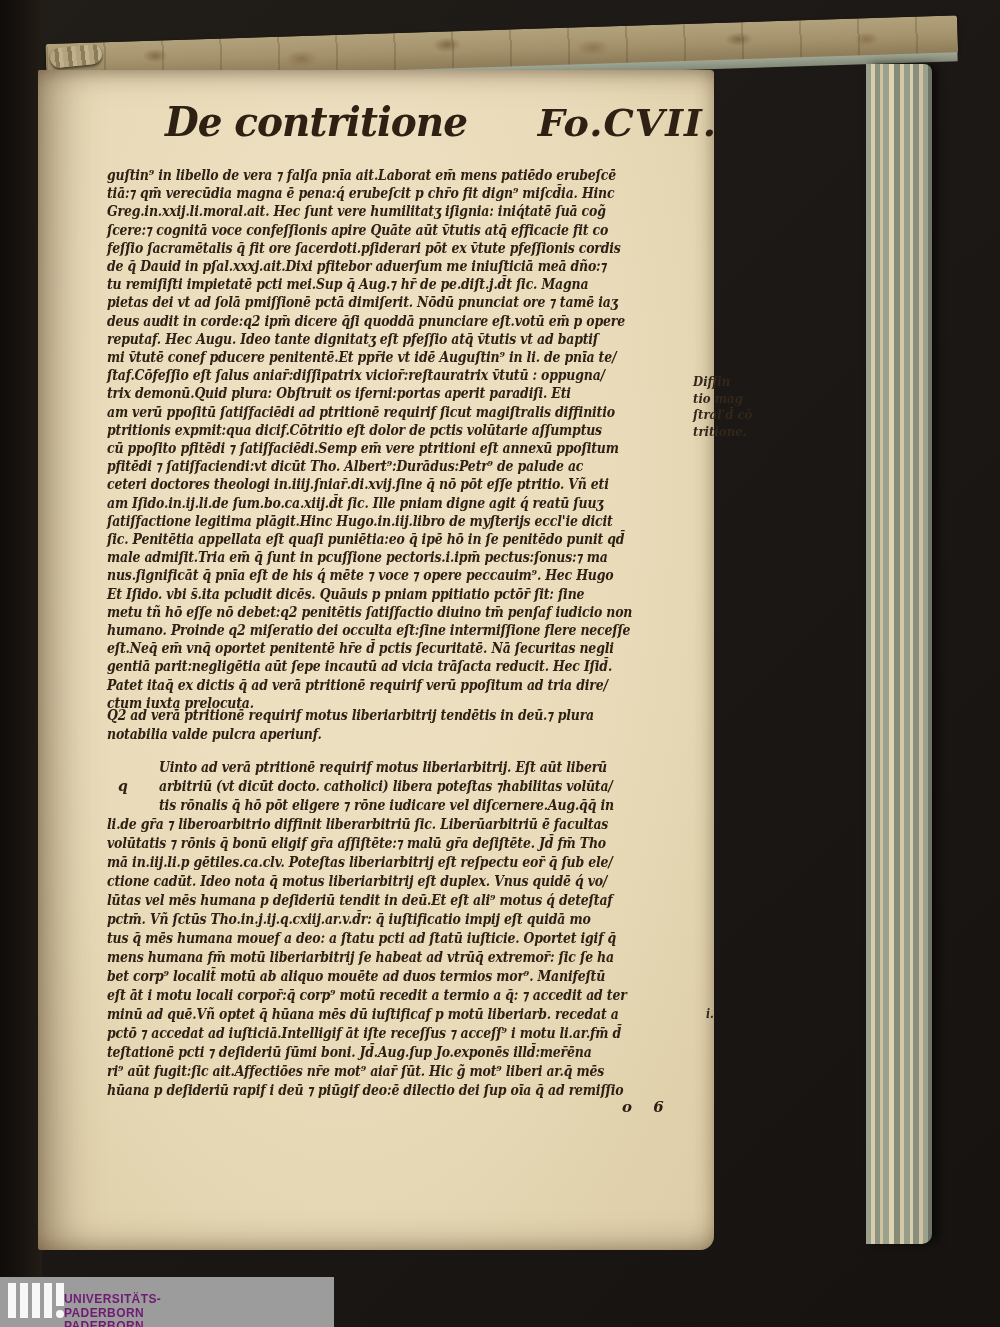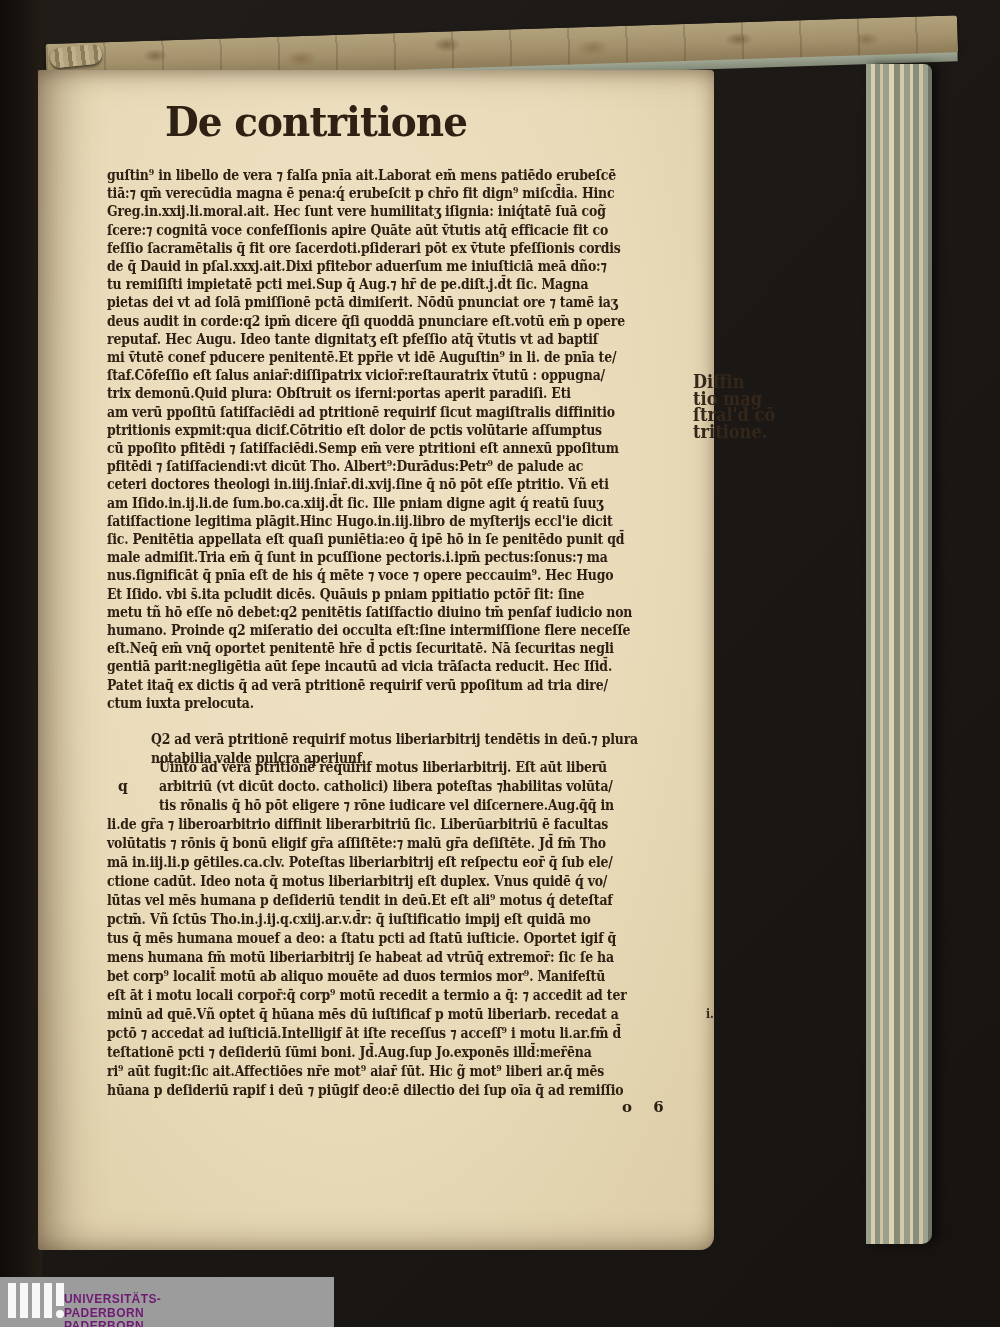--- a/index.html
+++ b/index.html
@@ -36,34 +36,34 @@
                #959c8a 38px 44px,#d9cdab 44px 47px,#878e7c 47px 53px,#cfc3a1 53px 57px,
                #9aa18e 57px 62px,#6d7465 62px 66px);
             border-radius:0 8px 10px 0;box-shadow:6px 0 10px rgba(0,0,0,.55);}
   
   .page{position:absolute;left:38px;top:70px;width:676px;height:1180px;
         background:radial-gradient(ellipse at 45% 35%,#efe2c5 0%,#e9dbb9 55%,#dccca6 100%);
         box-shadow:inset 30px 0 48px -18px rgba(70,48,26,.55),
                    inset -8px 0 20px -8px rgba(70,48,26,.28),
                    inset 0 -12px 28px -12px rgba(70,48,26,.35),
                    inset 0 14px 22px -14px rgba(70,48,26,.4);
-        border-radius:2px 4px 14px 3px;color:#2e2114;}
+        border-radius:2px 4px 14px 3px;color:#2e2114;font-style:italic;}
   .gothic{font-weight:bold;}
   .page-header{position:absolute;left:127px;top:28px;width:552px;display:flex;
                justify-content:space-between;align-items:baseline;}
   .page-header .title{font-size:41px;font-weight:bold;letter-spacing:-1px;transform:scaleX(.95);transform-origin:0 50%;}
   .page-header .folio{font-size:38px;font-weight:bold;letter-spacing:1px;}
   .textblock{position:absolute;left:69px;width:590px;font-size:14.5px;font-weight:bold;color:#2e2114;}
   .textblock .line{white-space:nowrap;transform:scaleX(.86);transform-origin:0 50%;letter-spacing:-.2px;}
   .para1{top:84px;line-height:18.2px;margin-top:12px;}
-  .para2{top:660px;line-height:18.6px;margin-left:44px;}
+  .para2{top:636px;line-height:18.6px;}
   .para3{top:687px;line-height:19px;}
   .para3 .line:nth-child(-n+3){margin-left:52px;}
   .guide-letter{position:absolute;left:80px;top:708px;font-size:14px;font-weight:bold;}
-  .margin-note{position:absolute;width:130px;font-size:18px;font-weight:bold;line-height:16.5px;color:#33261a;}
+  .margin-note{position:absolute;width:130px;font-size:13px;font-weight:bold;line-height:16.5px;color:#33261a;}
   .margin-note .line{white-space:nowrap;transform:scaleX(.9);transform-origin:0 50%;}
   .note1{left:655px;top:304px;}
   .note2{left:657px;top:689px;}
   .note3{left:648px;top:787px;}
   .note4{left:668px;top:936px;font-size:12px;}
   .signature{position:absolute;left:584px;top:1028px;font-size:15px;font-weight:bold;letter-spacing:8px;}
   
   .stamp{position:absolute;left:0;top:1277px;width:334px;height:50px;background:#9c9c9c;}
   .stamp-bars{position:absolute;left:8px;top:6px;display:flex;align-items:flex-start;}
   .stamp-bars i{display:block;width:8px;height:35px;background:#f7f7f7;margin-right:4px;}
@@ -79,20 +79,21 @@
 <div class="scene">
   <div class="spine"></div>
   <div class="top-edge"></div>
   <div class="top-edge-green"></div>
   <div class="headband"></div>
   <div class="page-stack"></div>
 
   <div class="page">
     <div class="page-header">
       <span class="title gothic">De contritione</span>
+      <span class="folio gothic">Fo.CVII.</span>
     </div>
 
     <div class="textblock para1 gothic">
         <div class="line">guſtin⁹ in libello de vera ⁊ falſa pnīa ait.Laborat em̄ mens patiēdo erubeſcē</div>
         <div class="line">tiā:⁊ qm̄ verecūdia magna ē pena:q́ erubeſcit p chr̄o fit dign⁹ miſcd̄ia. Hinc</div>
         <div class="line">Greg.in.xxij.li.moral.ait. Hec ſunt vere humilitatʒ iſignia: iniq́tatē ſuā cog̃</div>
         <div class="line">ſcere:⁊ cognitā voce confeſſionis apire Quāte aūt v̄tutis atq̄ efficacie fit co</div>
         <div class="line">feſſio ſacramētalis q̄ fit ore ſacerdoti.pſiderari pōt ex v̄tute pfeſſionis cordis</div>
         <div class="line">de q̄ Dauid in pſal.xxxj.ait.Dixi pfitebor aduerſum me iniuſticiā meā dño:⁊</div>
         <div class="line">tu remiſiſti impietatē pcti mei.Sup q̄ Aug.⁊ hr̄ de pe.diſt.j.d̄t ſic. Magna</div>

